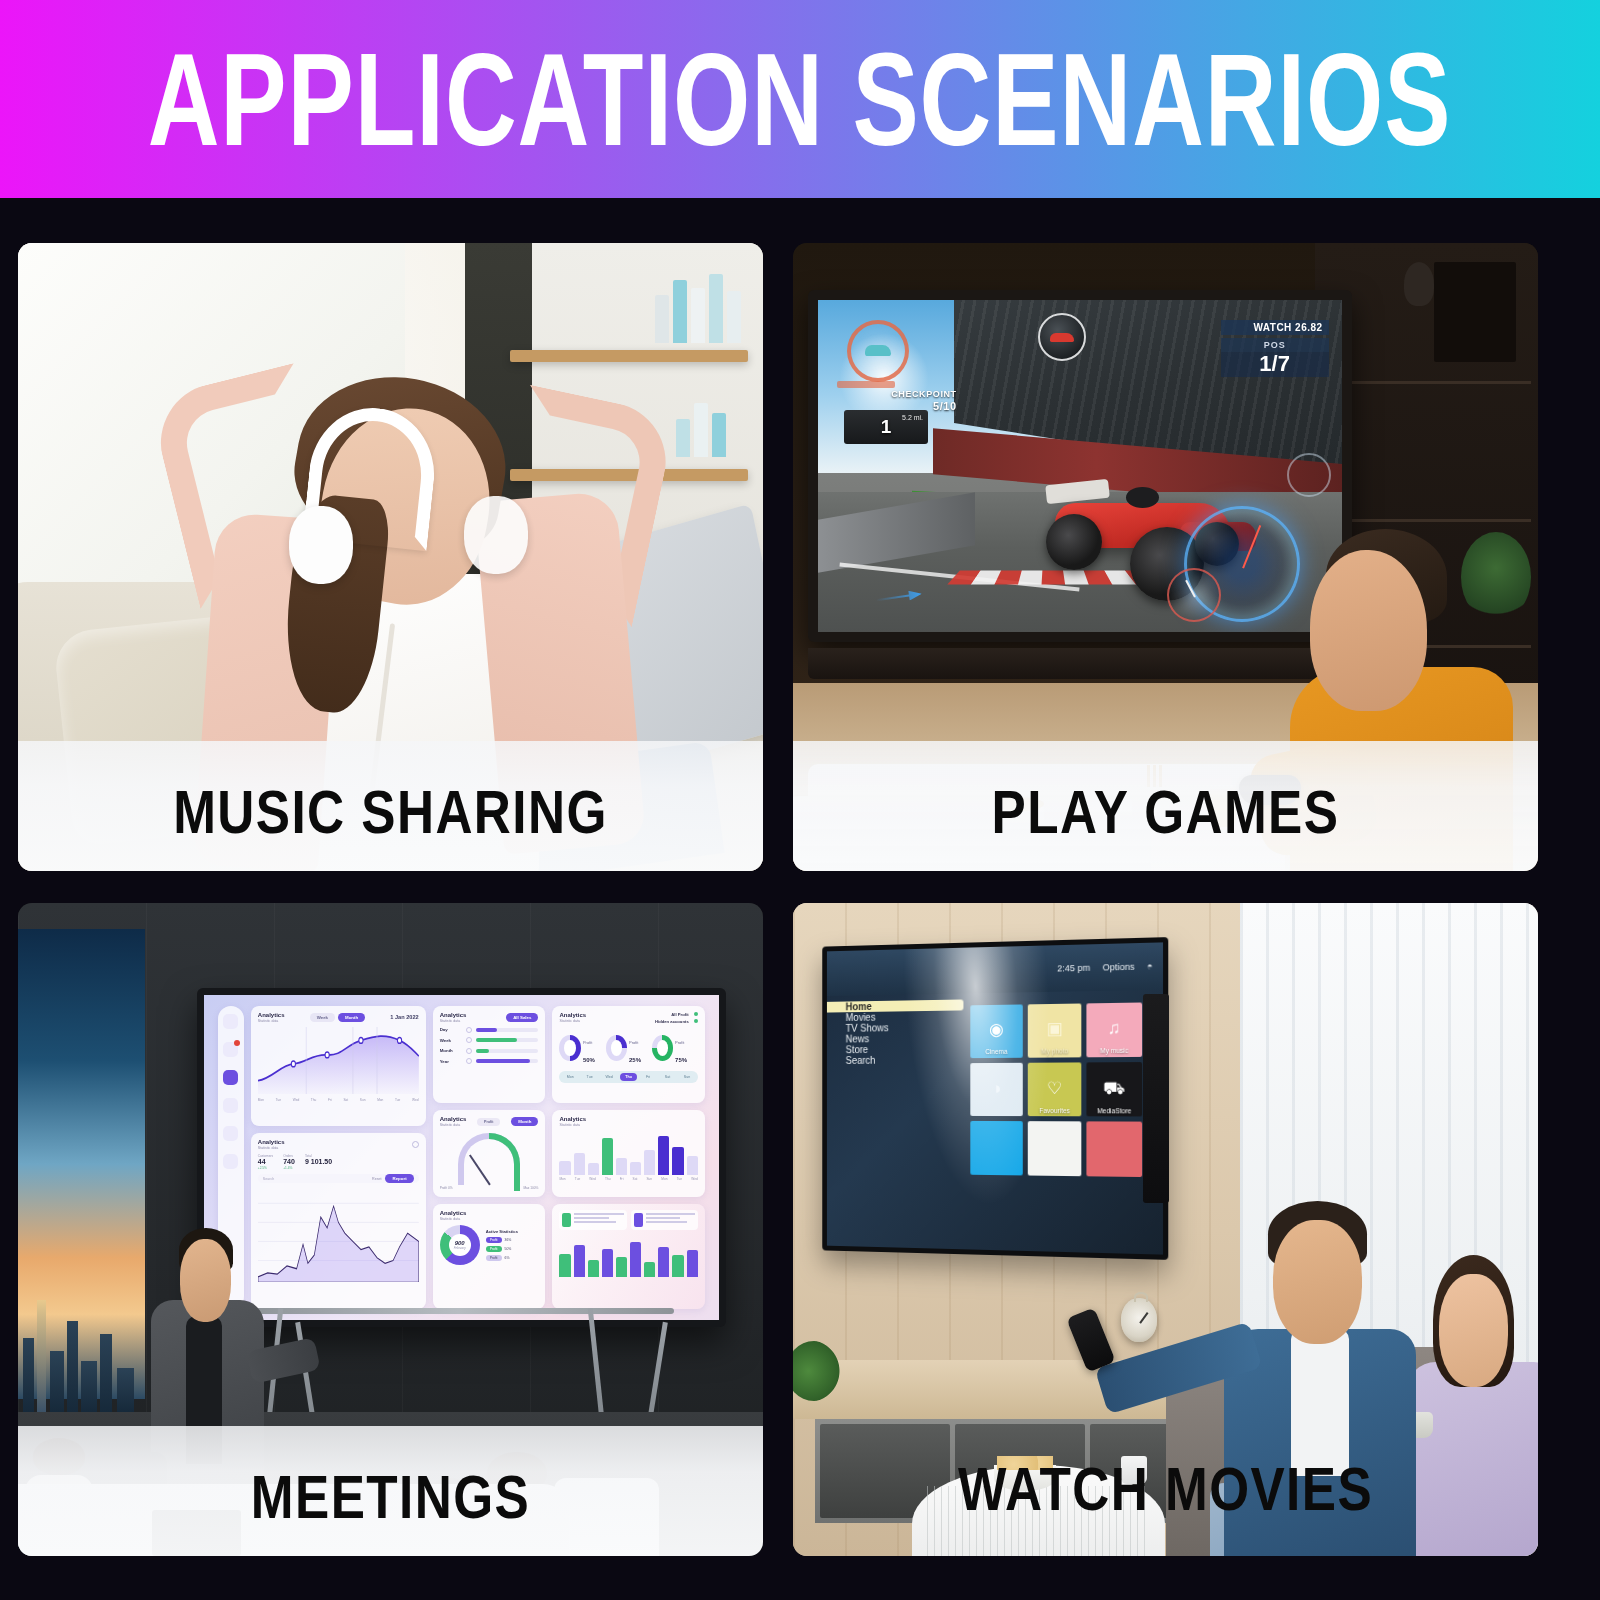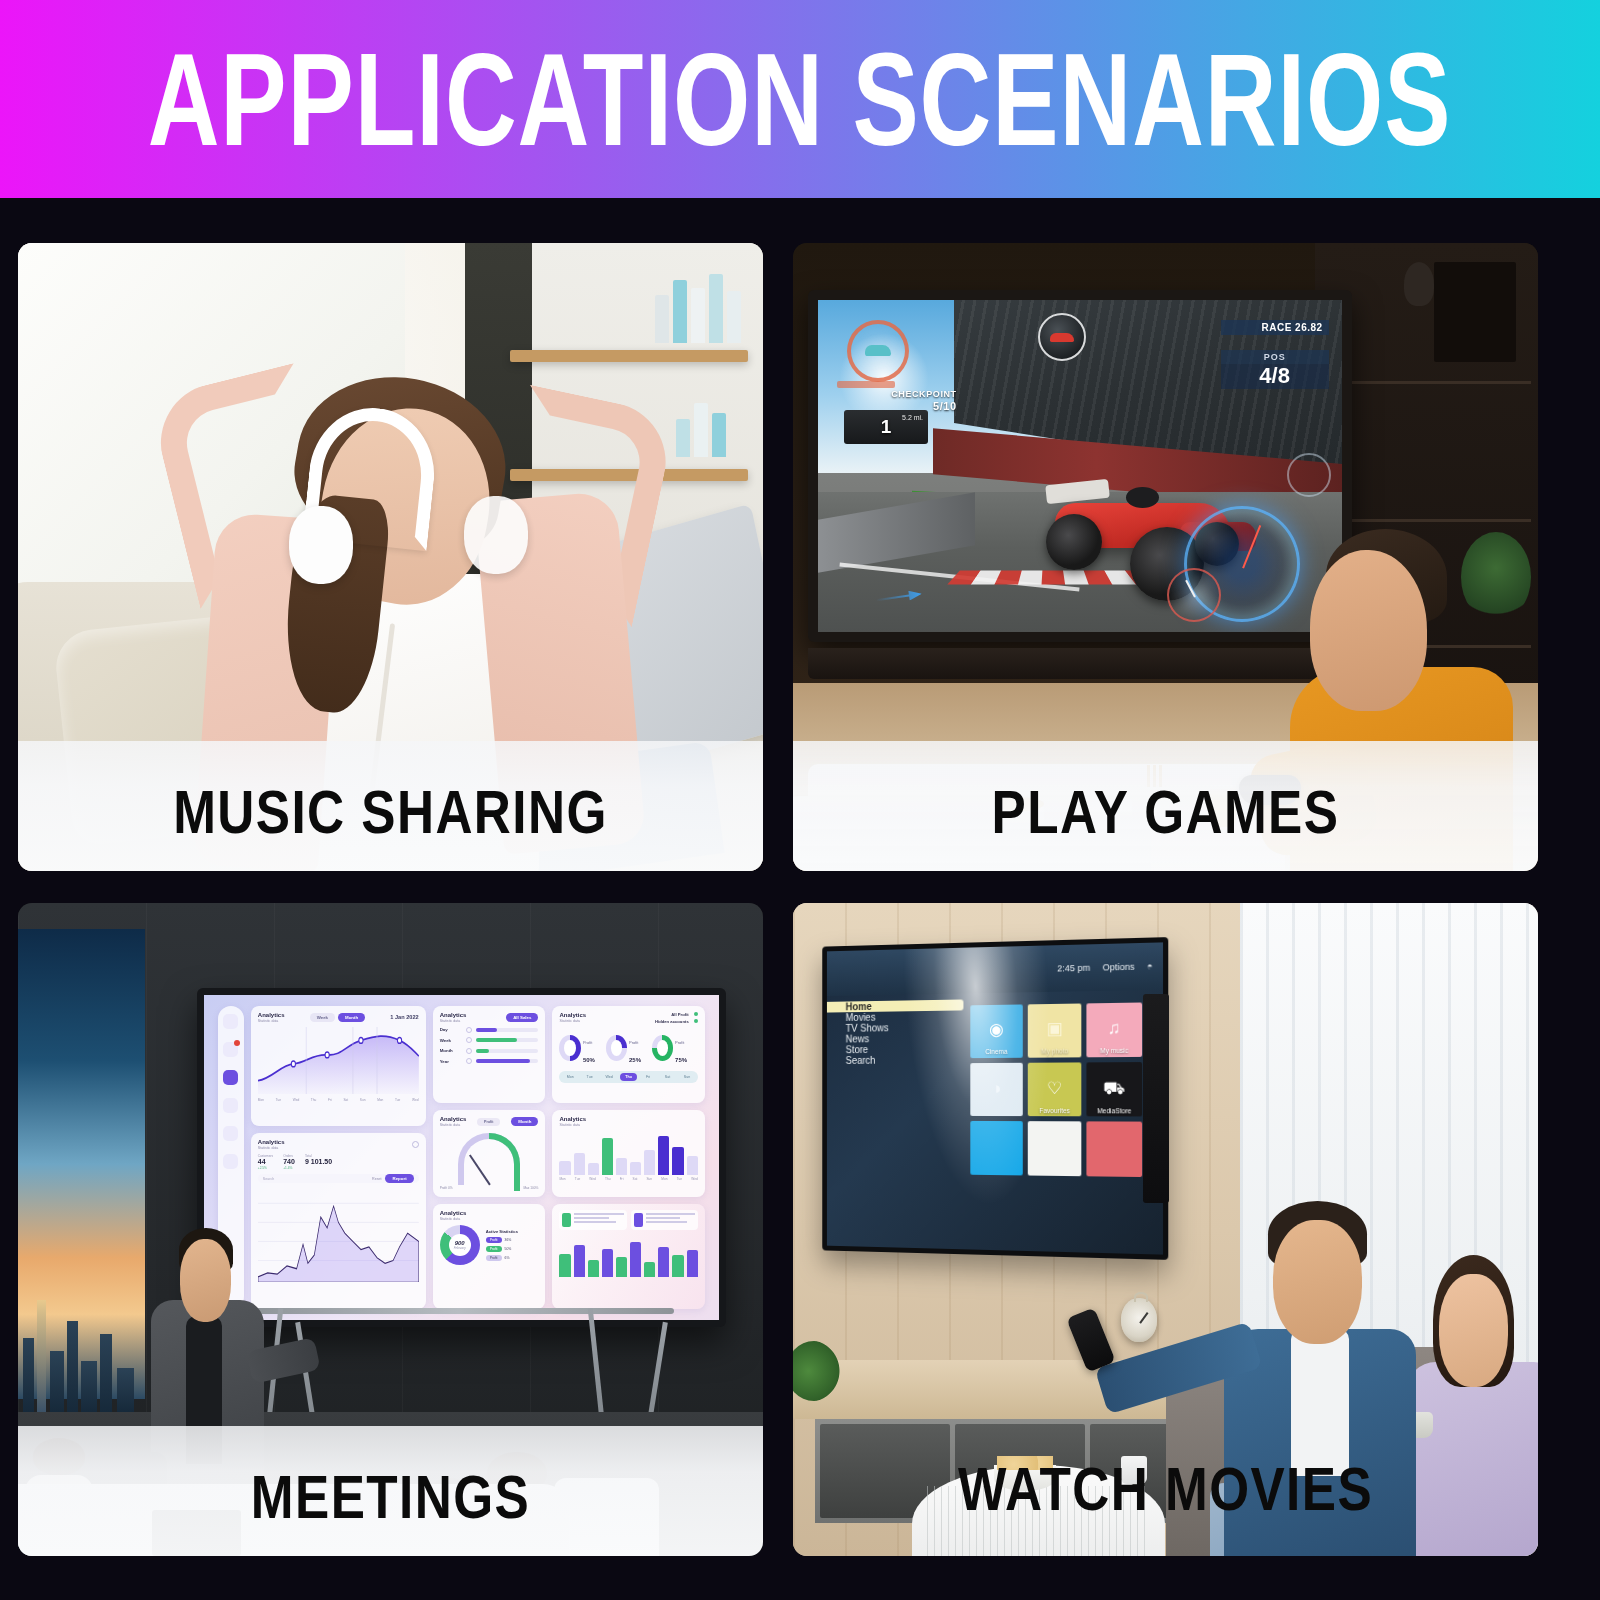--- a/index.html
+++ b/index.html
@@ -293,21 +293,21 @@
     background: radial-gradient(circle at 40% 35%, #4a5055 0%, #1b1f22 75%);
     border: 2px solid #d8dadb; display: flex; align-items: center; justify-content: center;
   }
   .hud-badge-car { width: 24px; height: 9px; background: #d8392f; border-radius: 7px 9px 2px 2px; }
   .hud-right { position: absolute; right: 2.5%; top: 6%; width: 108px; text-align: right; }
   .hud-race {
     background: rgba(28,52,84,.78); color: #fff; font-size: 10px; font-weight: 700;
     padding: 2px 6px; letter-spacing: .5px; text-align: right;
   }
   .hud-pos-label {
-    margin-top: 15px; background: rgba(28,52,84,.7); color: #cfd8e6;
+    margin-top: 3px; background: rgba(28,52,84,.7); color: #cfd8e6;
     font-size: 9px; font-weight: 700; padding: 2px 6px; text-align: center; letter-spacing: 1px;
   }
   .hud-pos-val {
     background: rgba(22,44,74,.62); color: #fff; font-size: 22px; font-weight: 700;
     padding: 0 6px 2px; text-align: center; line-height: 1.05;
   }
   .hud-speedo {
     position: absolute; right: 8%; bottom: 3%; width: 116px; height: 116px;
     border-radius: 50%;
     background: radial-gradient(circle, rgba(20,60,120,.55) 18%, rgba(8,30,70,.25) 52%, rgba(0,0,0,0) 66%);
@@ -826,25 +826,25 @@
             </div>
             <div class="hud-board">
               <span class="lap">1</span>
               <span class="mi">5.2 mi.</span>
             </div>
             <div class="hud-badge">
               <div class="hud-badge-car"></div>
             </div>
             <div class="hud-right">
               <div class="hud-race">
-                <span>RACE</span>
+                <span>WATCH</span>
                 <span>26.82</span>
               </div>
               <div class="hud-pos-label">POS</div>
-              <div class="hud-pos-val">4/8</div>
+              <div class="hud-pos-val">1/7</div>
             </div>
             <div class="hud-speedo"></div>
             <div class="hud-speedo-sm"></div>
             <div class="hud-arrow"></div>
             <div class="hud-corner-r"></div>
           </div>
         </div>
         <div class="c2-console"></div>
 
         <div class="c2-floor"></div>

